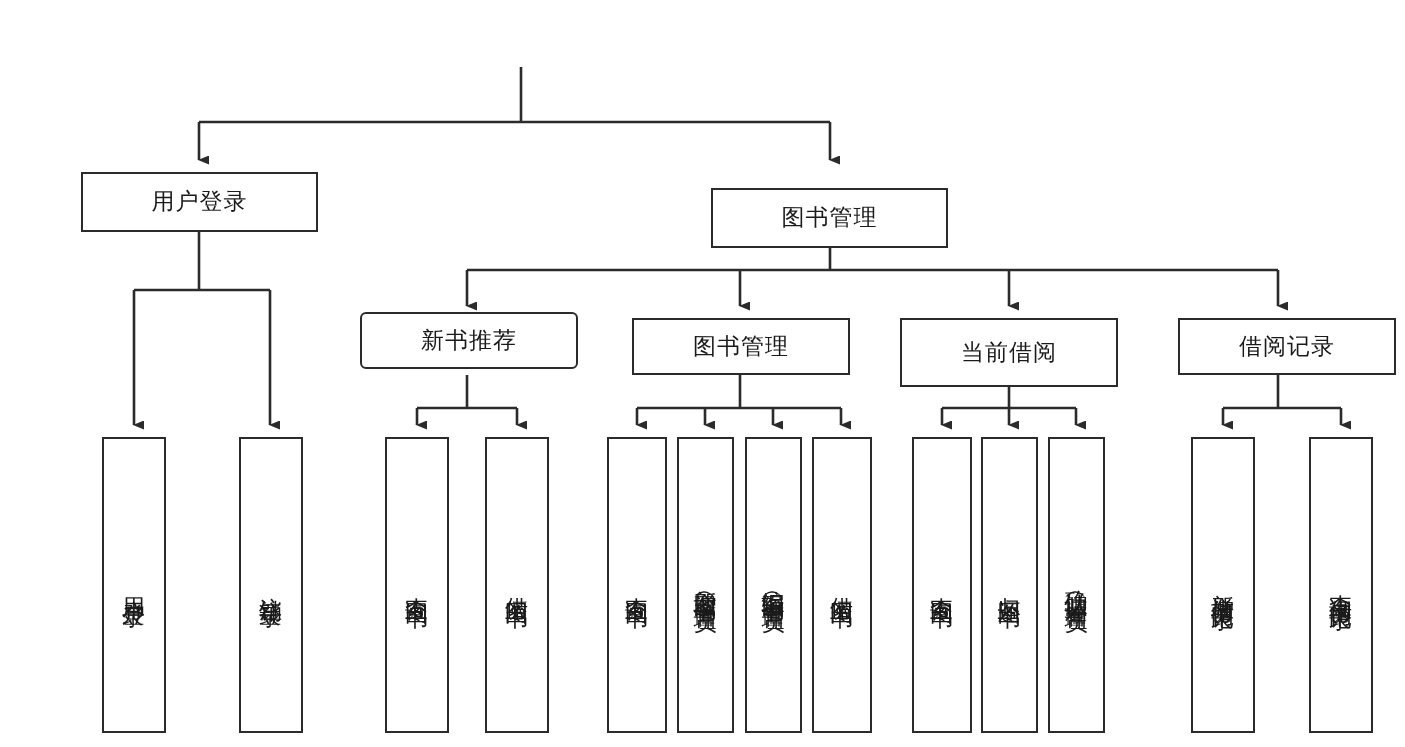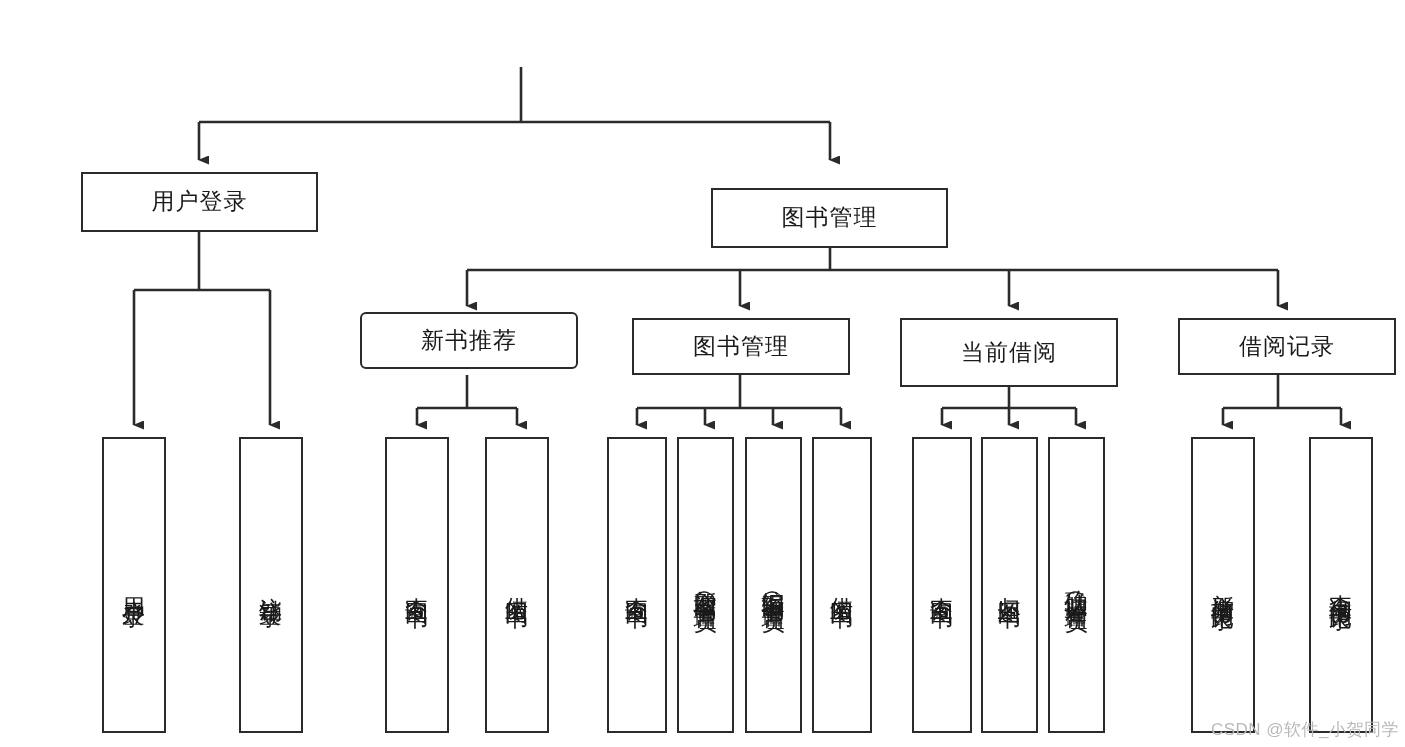--- a/index.html
+++ b/index.html
@@ -137,15 +137,14 @@
   <div class="node vert" style="left:745px; top:437px; width:57px; height:296px;">编辑图书（管理员）</div>
   <div class="node vert" style="left:812px; top:437px; width:60px; height:296px;">借阅图书</div>
 
   <div class="node vert" style="left:912px; top:437px; width:60px; height:296px;">查询图书</div>
   <div class="node vert" style="left:981px; top:437px; width:57px; height:296px;">归还图书</div>
   <div class="node vert" style="left:1048px; top:437px; width:57px; height:296px;">确认归还（管理员）</div>
 
   <div class="node vert" style="left:1191px; top:437px; width:64px; height:296px;">新增借阅记录</div>
   <div class="node vert" style="left:1309px; top:437px; width:64px; height:296px;">查询借阅记录</div>
 
-  <div class="watermark">CSDN @软件_小贺同学</div>
 
 </div>
 
 </body></html>

